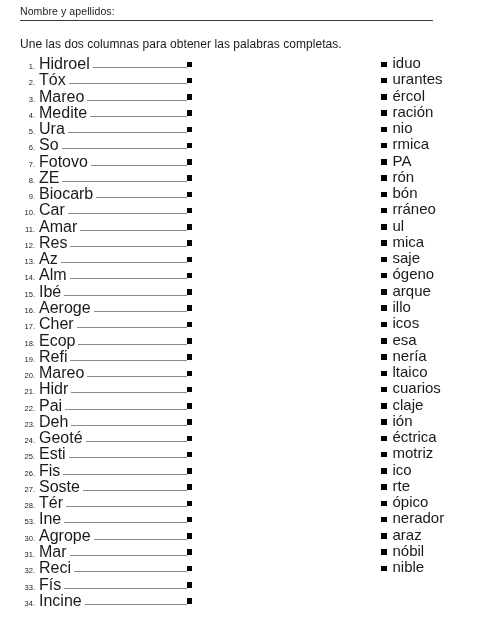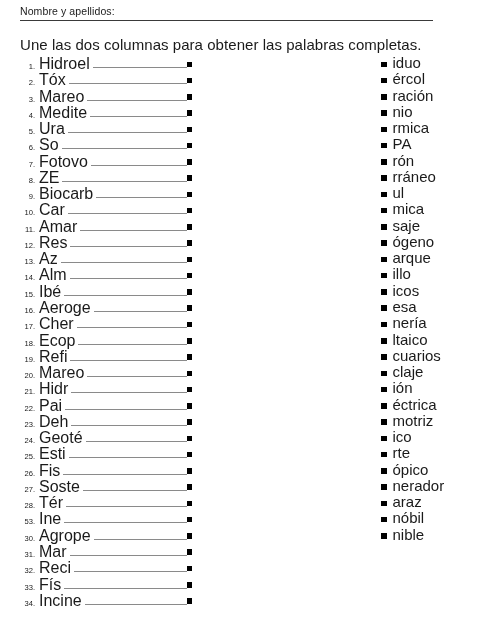--- a/index.html
+++ b/index.html
@@ -40,21 +40,21 @@
     margin-top: 2px;
     border-bottom: 1.3px solid #3a3a3a;
     width: 413px;
   }
 
   
   .instruction {
     position: absolute;
     left: 20px;
     top: 38px;
-    font-size: 15px;
+    font-size: 12px;
     line-height: 13px;
     letter-spacing: 0.05px;
     color: #1a1a1a;
     white-space: nowrap;
   }
 
   
   .columns {
     position: absolute;
     left: 0;
@@ -361,20 +361,24 @@
           <span class="l-sq"></span>
         </div>
       </div>
     <div class="col-right" id="right-col">
         <div class="r-row">
           <span class="r-sq"></span>
           <span class="r-word">iduo</span>
         </div>
         <div class="r-row">
           <span class="r-sq"></span>
+          <span class="r-word">urantes</span>
+        </div>
+        <div class="r-row">
+          <span class="r-sq"></span>
           <span class="r-word">ércol</span>
         </div>
         <div class="r-row">
           <span class="r-sq"></span>
           <span class="r-word">ración</span>
         </div>
         <div class="r-row">
           <span class="r-sq"></span>
           <span class="r-word">nio</span>
         </div>
@@ -382,20 +386,24 @@
           <span class="r-sq"></span>
           <span class="r-word">rmica</span>
         </div>
         <div class="r-row">
           <span class="r-sq"></span>
           <span class="r-word">PA</span>
         </div>
         <div class="r-row">
           <span class="r-sq"></span>
           <span class="r-word">rón</span>
+        </div>
+        <div class="r-row">
+          <span class="r-sq"></span>
+          <span class="r-word">bón</span>
         </div>
         <div class="r-row">
           <span class="r-sq"></span>
           <span class="r-word">rráneo</span>
         </div>
         <div class="r-row">
           <span class="r-sq"></span>
           <span class="r-word">ul</span>
         </div>
         <div class="r-row">

